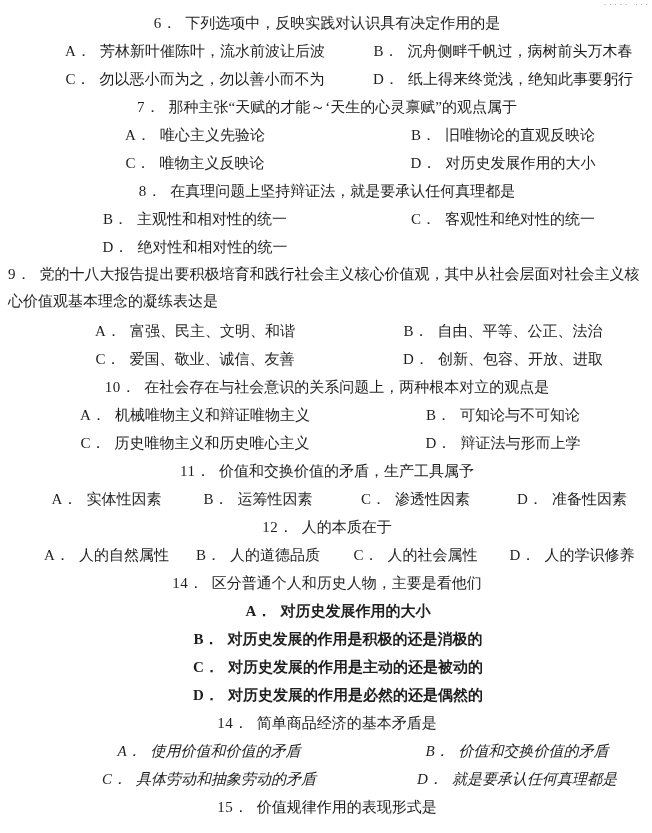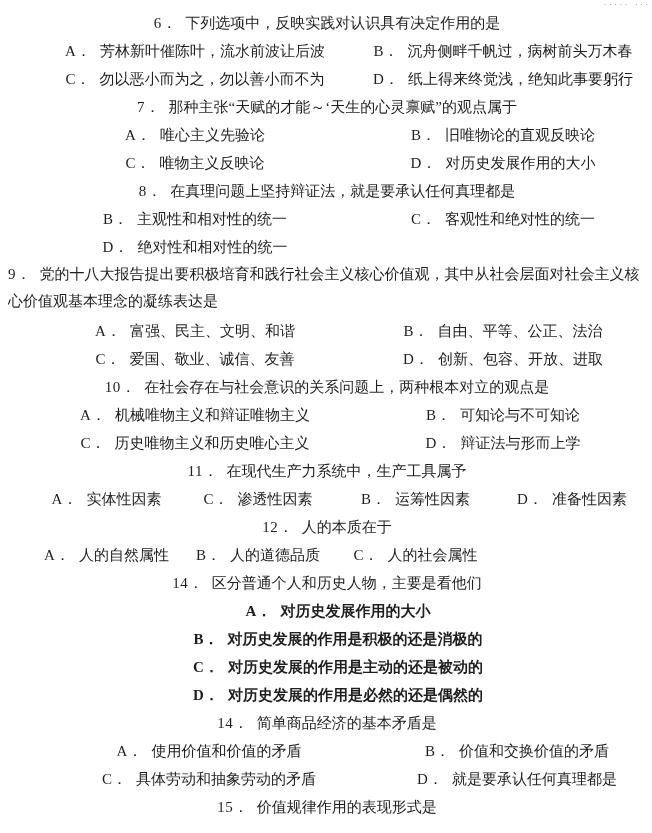--- a/index.html
+++ b/index.html
@@ -18,21 +18,21 @@
     letter-spacing:1px;
     font-family:"DejaVu Sans Mono",monospace;
     user-select:none;
   }
   .line { height:28px; line-height:28px; white-space:nowrap; overflow:visible;text-align:center; }
   .stem.wrap2 { height:56px; line-height:27px; white-space:normal; }
   .qnum { margin-right:8px; letter-spacing:0.5px; }
   .olabel { margin-right:9px; }
   .opts { padding-left:22px; }
   .grid2 { display:grid; grid-template-columns:330px 1fr; }
-  .grid2.wide { grid-template-columns:358px 1fr; }
+  .grid2.wide { grid-template-columns:358px 1fr;font-style:italic; }
   .grid4 { display:grid; grid-template-columns:153px 150px 165px 1fr; }
   .list .line { display:block;font-weight:bold; }
 </style>
 </head>
 <body>
 
 <div class="page">
 
   <div class="corner-marks">····· ···</div>
 
@@ -79,35 +79,36 @@
     <div class="line stem"><span class="qnum">10．</span><span>在社会存在与社会意识的关系问题上，两种根本对立的观点是</span></div>
     <div class="opts grid2">
       <div class="line opt"><span class="olabel">A．</span><span>机械唯物主义和辩证唯物主义</span></div>
       <div class="line opt"><span class="olabel">B．</span><span>可知论与不可知论</span></div>
       <div class="line opt"><span class="olabel">C．</span><span>历史唯物主义和历史唯心主义</span></div>
       <div class="line opt"><span class="olabel">D．</span><span>辩证法与形而上学</span></div>
     </div>
   </div>
 
   <div class="q">
-    <div class="line stem"><span class="qnum">11．</span><span>在现代生产力系统中，生产工具属予</span></div>
+    <div class="line stem"><span class="qnum">11．</span><span>价值和交换价值的矛盾，生产工具属予</span></div>
     <div class="opts grid4">
       <div class="line opt"><span class="olabel">A．</span><span>实体性因素</span></div>
+      <div class="line opt"><span class="olabel">B．</span><span>运筹性因素</span></div>
       <div class="line opt"><span class="olabel">C．</span><span>渗透性因素</span></div>
-      <div class="line opt"><span class="olabel">B．</span><span>运筹性因素</span></div>
       <div class="line opt"><span class="olabel">D．</span><span>准备性因素</span></div>
     </div>
   </div>
 
   <div class="q">
     <div class="line stem"><span class="qnum">12．</span><span>人的本质在于</span></div>
     <div class="opts grid4">
       <div class="line opt"><span class="olabel">A．</span><span>人的自然属性</span></div>
       <div class="line opt"><span class="olabel">B．</span><span>人的道德品质</span></div>
       <div class="line opt"><span class="olabel">C．</span><span>人的社会属性</span></div>
+      <div class="line opt"><span class="olabel">D．</span><span>人的学识修养</span></div>
     </div>
   </div>
 
   <div class="q">
     <div class="line stem"><span class="qnum">14．</span><span>区分普通个人和历史人物，主要是看他们</span></div>
     <div class="opts list">
       <div class="line opt"><span class="olabel">A．</span><span>对历史发展作用的大小</span></div>
       <div class="line opt"><span class="olabel">B．</span><span>对历史发展的作用是积极的还是消极的</span></div>
       <div class="line opt"><span class="olabel">C．</span><span>对历史发展的作用是主动的还是被动的</span></div>
       <div class="line opt"><span class="olabel">D．</span><span>对历史发展的作用是必然的还是偶然的</span></div>

